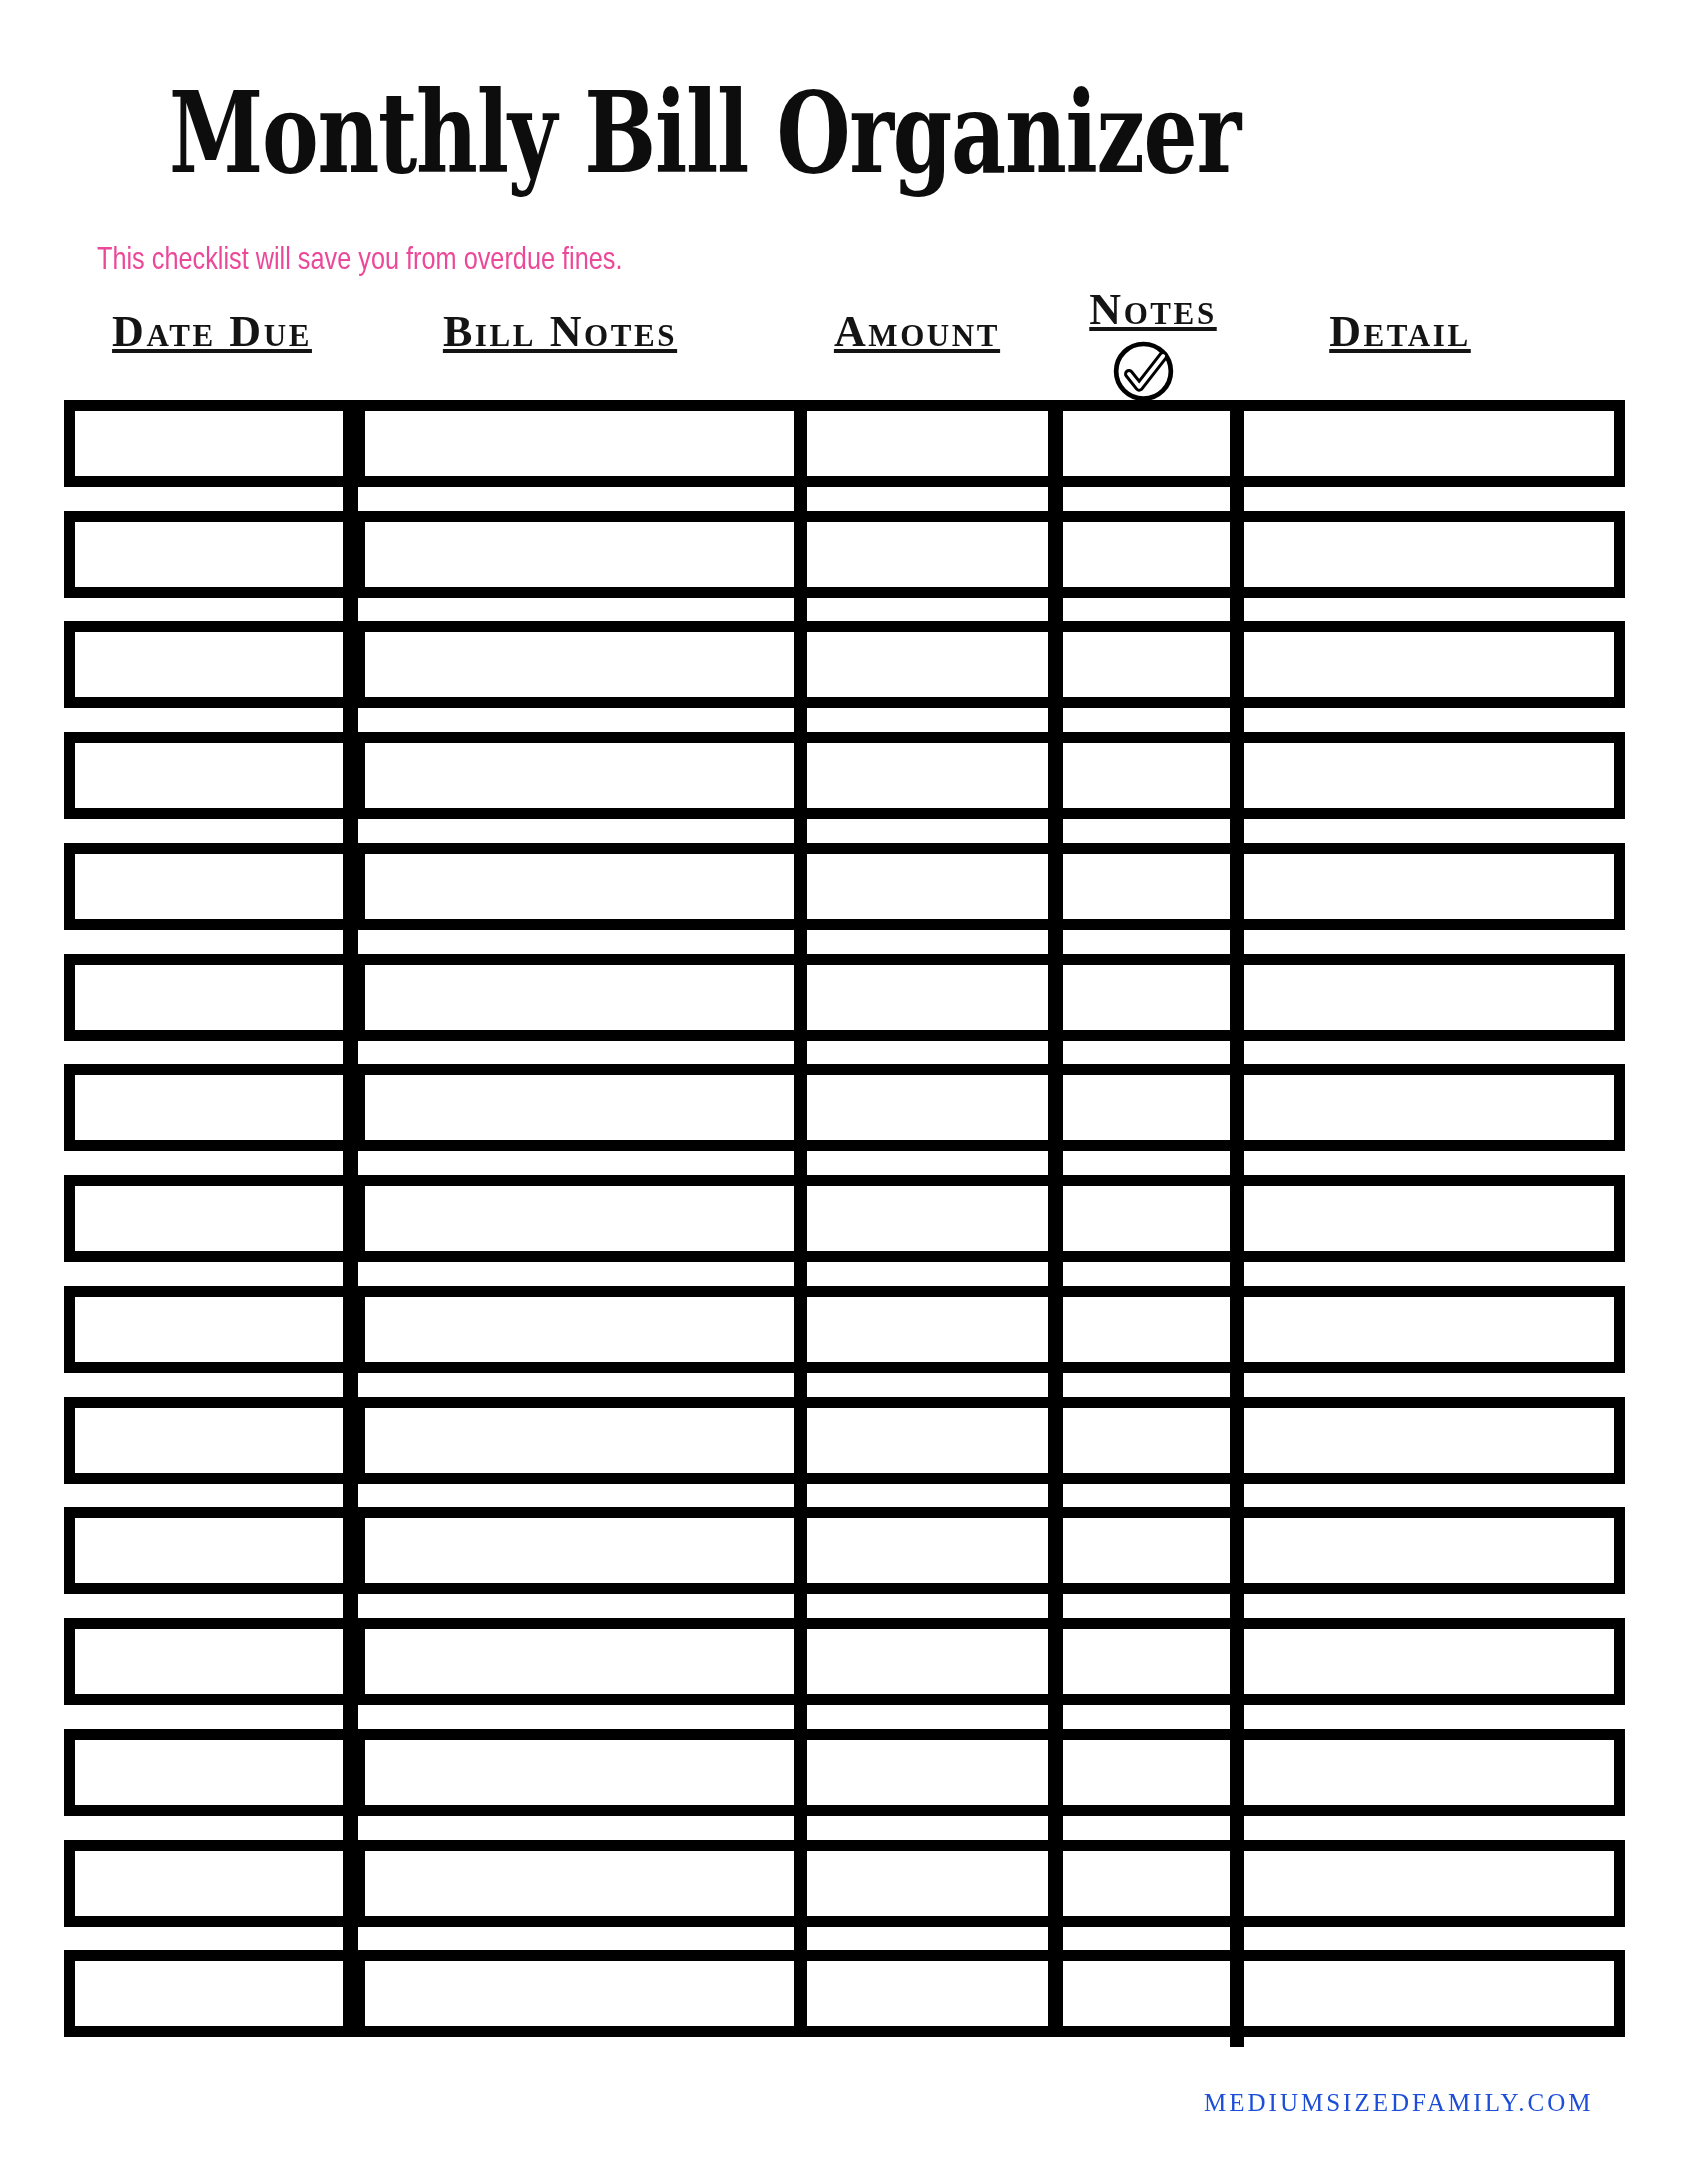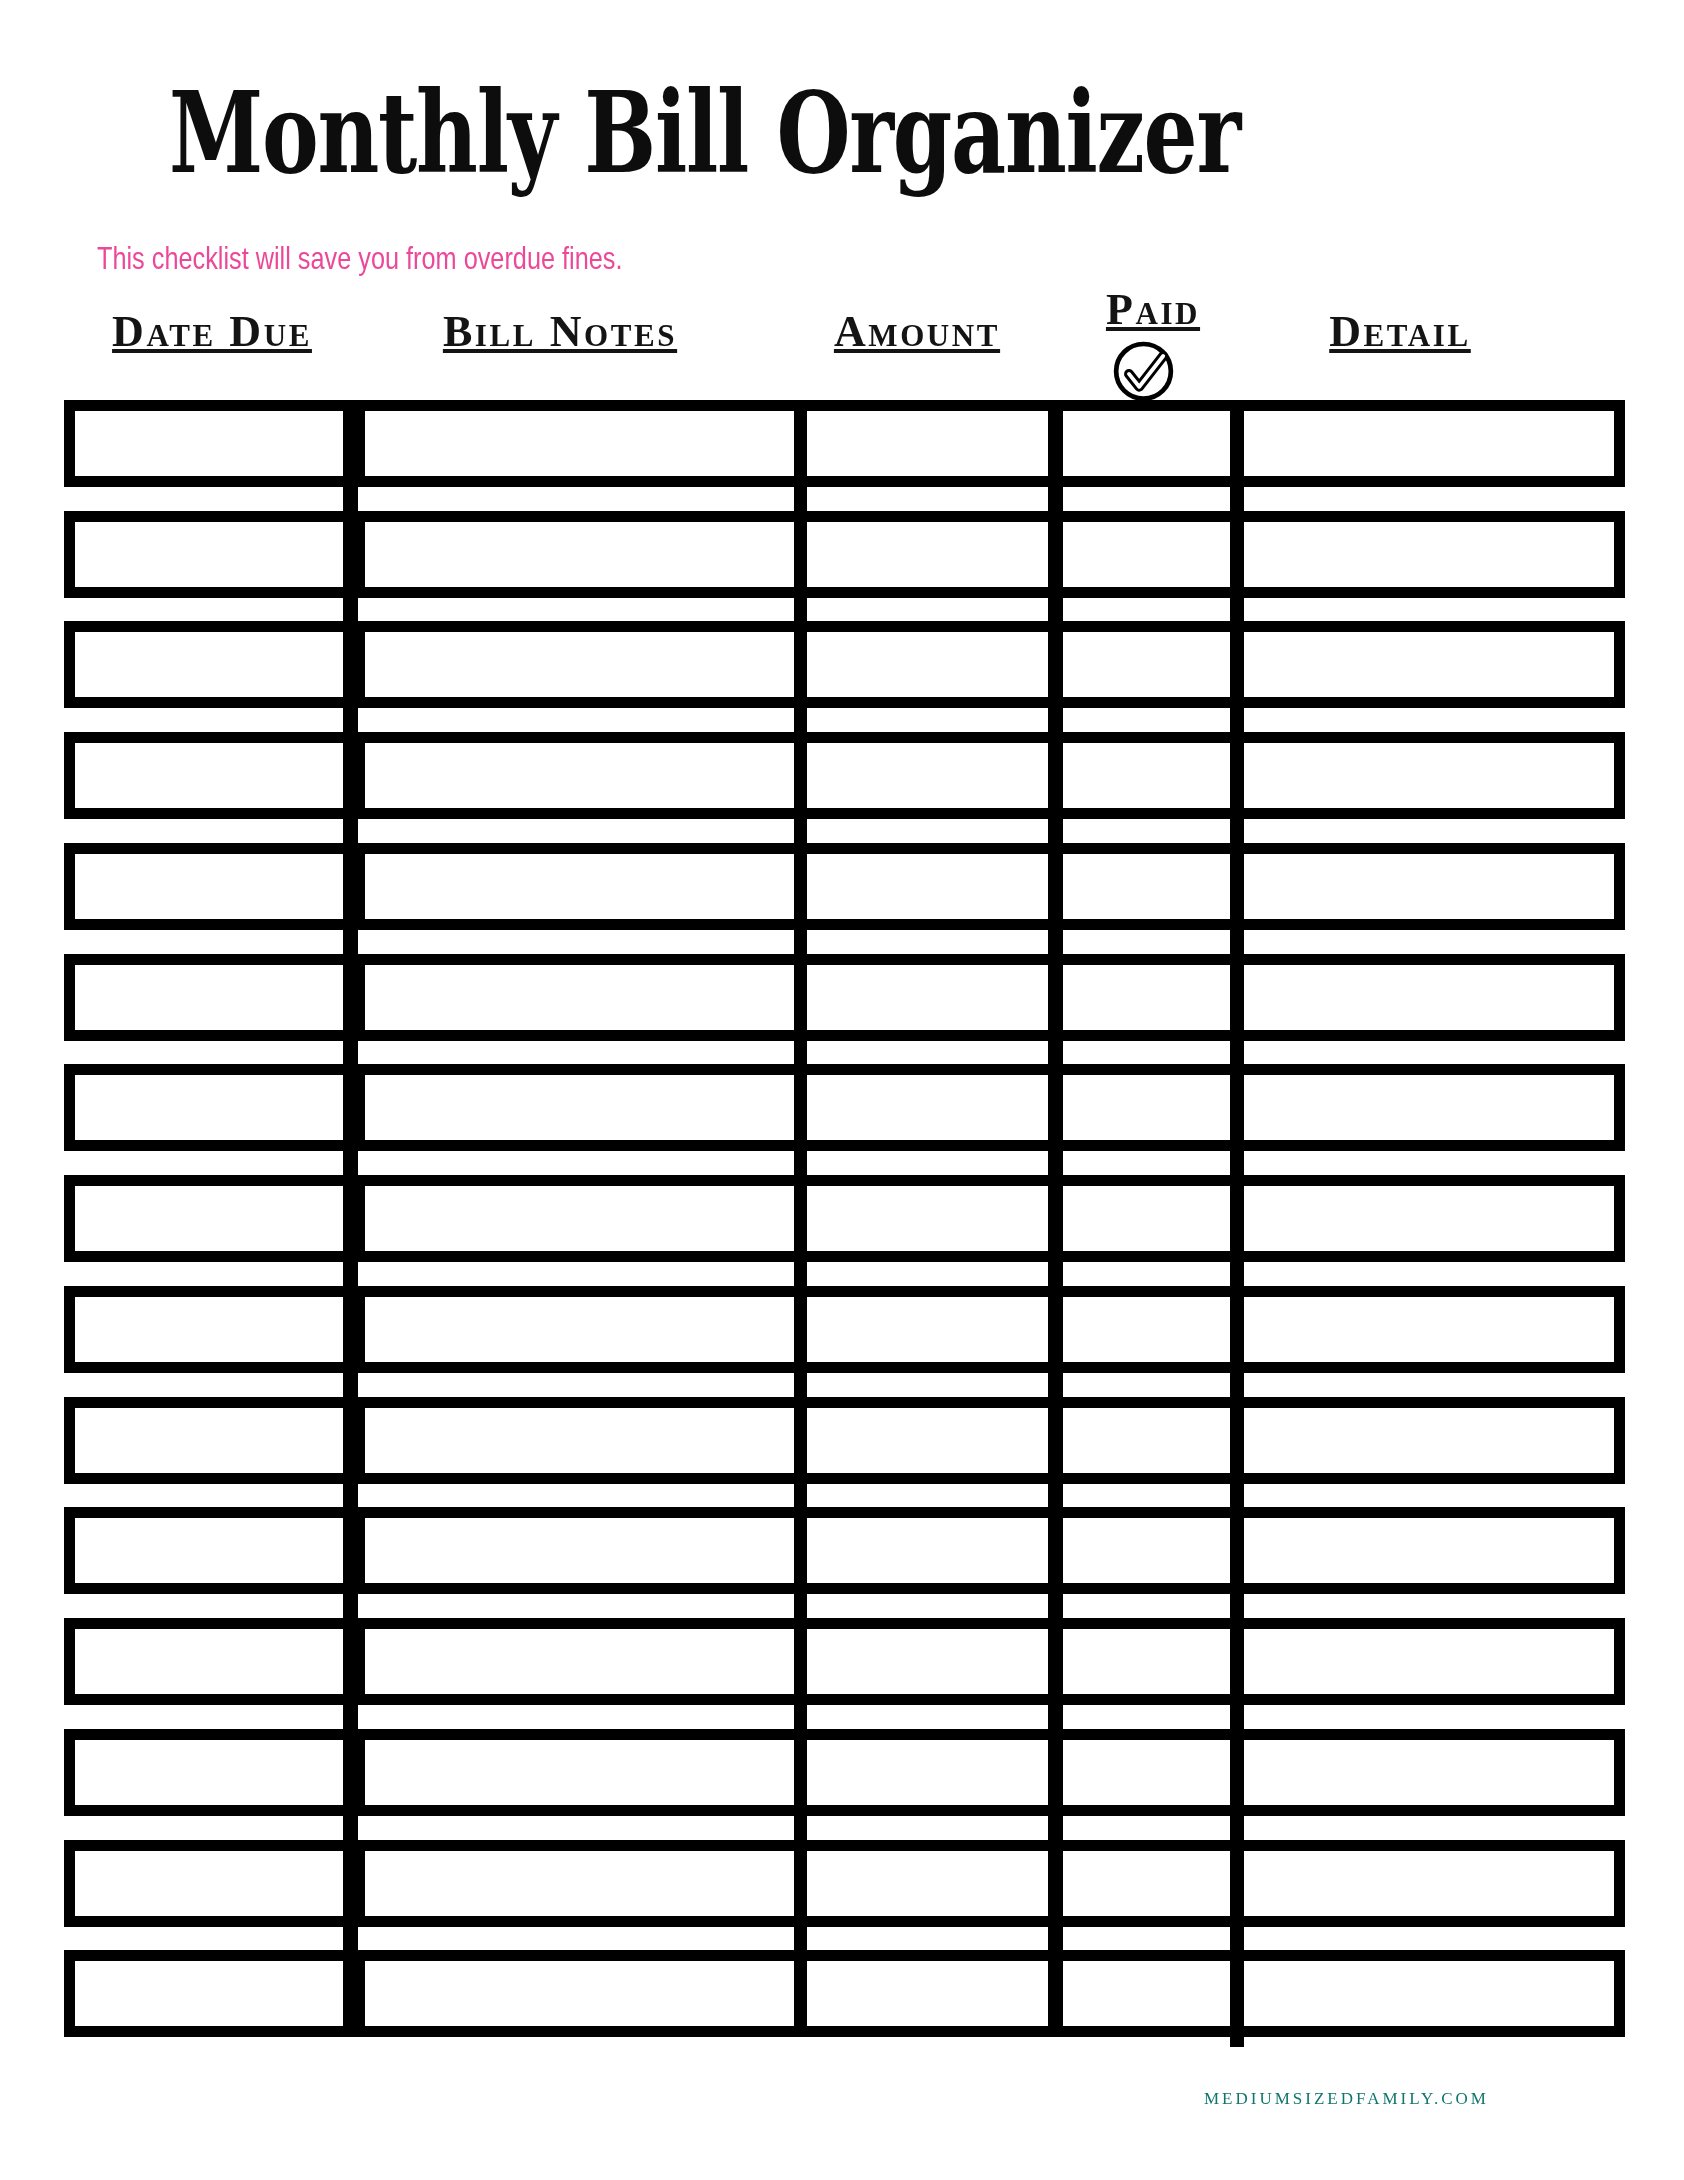--- a/index.html
+++ b/index.html
@@ -122,43 +122,43 @@
   .sep2 { left: 730px;  width: 12.8px; }
   .sep3 { left: 984px; width: 14.5px; }
   .sep4 { left: 1166px; width: 13.6px; height: calc(100% + 10.2px); }
 
   
   .footer-site {
     position: absolute;
     left: 1204px;
     top: 2089px;
     font-family: "Liberation Serif", serif;
-    font-size: 17px;
+    font-size: 25px;
     letter-spacing: 3px;
-    color: #0f766e;
+    color: #1d4ed8;
     white-space: nowrap;
   }
 </style>
 </head>
 <body>
 
 <div class="page">
 
   <div class="title">
     <span class="squeeze">Monthly Bill Organizer</span>
   </div>
 
   <div class="subtitle">
     <span class="squeeze">This checklist will save you from overdue fines.</span>
   </div>
 
   <div class="colhead h-date">Date Due</div>
   <div class="colhead h-bill">Bill Notes</div>
   <div class="colhead h-amount">Amount</div>
-  <div class="colhead h-paid">Paid</div>
+  <div class="colhead h-paid">Notes</div>
   <div class="colhead h-notes">Detail</div>
 
   <svg class="paid-icon" viewBox="0 0 76 76" aria-hidden="true">
     <circle cx="38" cy="39" r="32" fill="none" stroke="#000000" stroke-width="5.5"></circle>
     <path d="M21 42 L33 57 L61 21" fill="none" stroke="#000000" stroke-width="11.5" stroke-linecap="round" stroke-linejoin="round"></path>
     <path d="M21 42 L33 57 L61 21" fill="none" stroke="#ffffff" stroke-width="4.5" stroke-linecap="round" stroke-linejoin="round"></path>
   </svg>
 
   <div class="bill-table">
     <div id="rows-layer">

